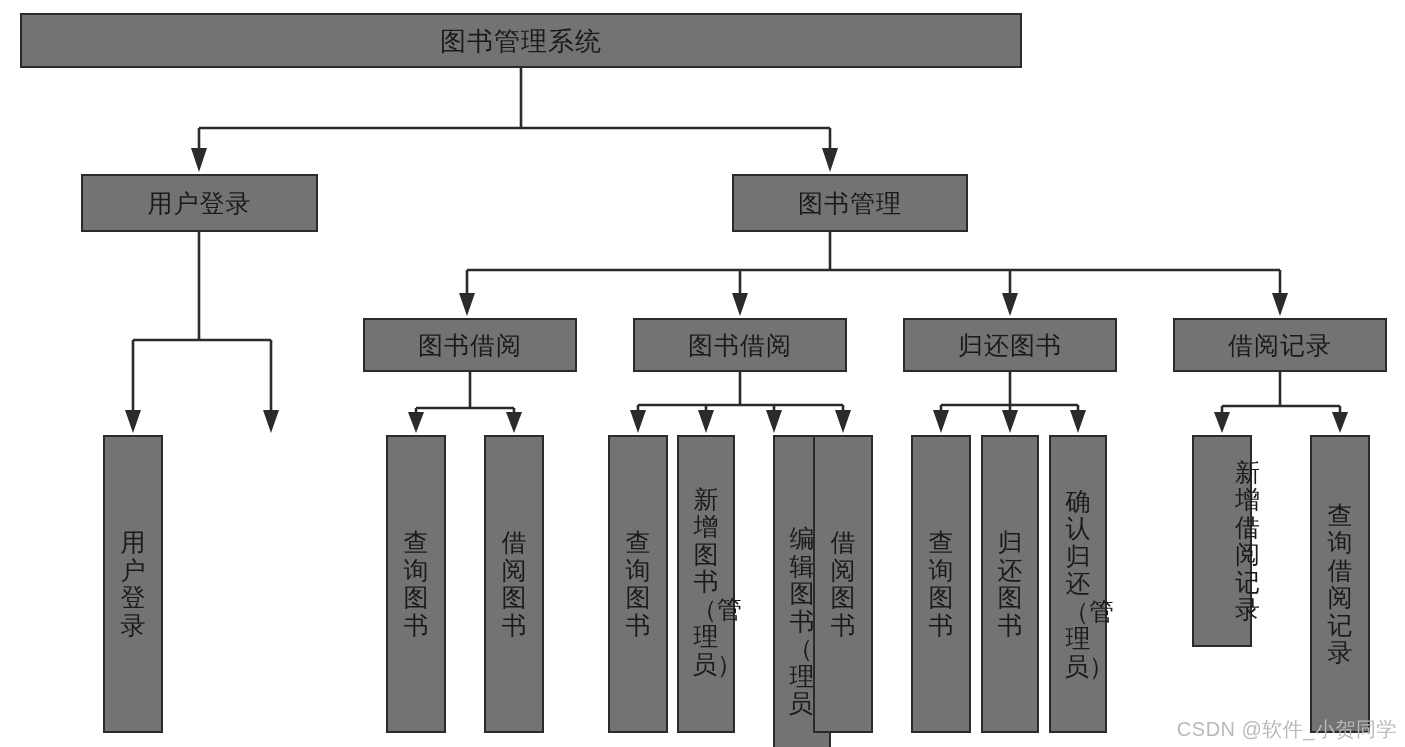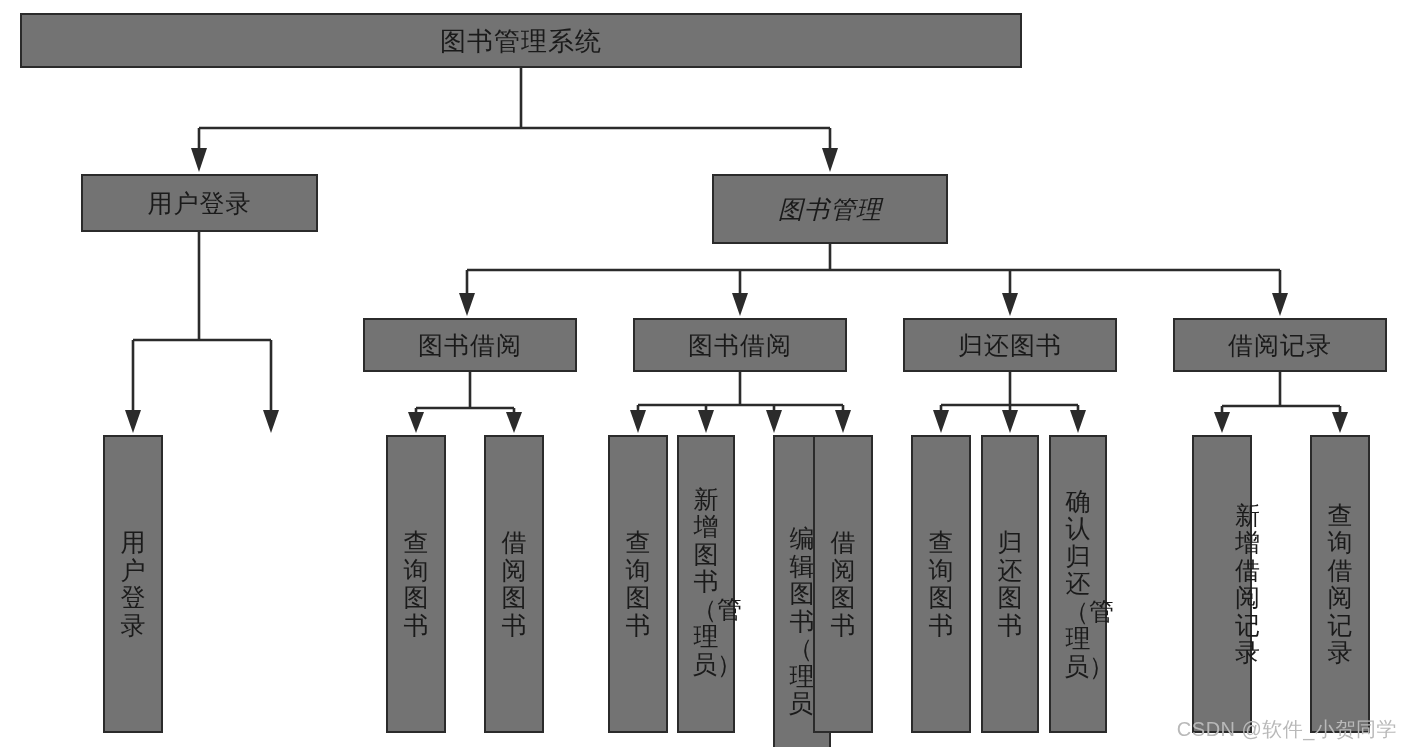--- a/index.html
+++ b/index.html
@@ -163,21 +163,21 @@
   </svg>
 
   <div class="node h root" style="left:20px;top:13px;width:1002px;height:55px;">
     <span>图书管理系统</span>
   </div>
 
   <div class="node h" style="left:81px;top:174px;width:237px;height:58px;">
     <span>用户登录</span>
   </div>
 
-  <div class="node h" style="left:712px;top:174px;width:236px;height:70px;font-style:italic;">
+  <div class="node h" style="left:732px;top:174px;width:236px;height:58px;">
     <span>图书管理</span>
   </div>
 
   <div class="node h" style="left:363px;top:318px;width:214px;height:54px;">
     <span>图书借阅</span>
   </div>
 
   <div class="node h" style="left:633px;top:318px;width:214px;height:54px;">
     <span>图书借阅</span>
   </div>
@@ -224,21 +224,21 @@
   </div>
 
   <div class="node v" style="left:981px;top:435px;width:58px;height:298px;">
     <span class="vtext">归还图书</span>
   </div>
 
   <div class="node v" style="left:1049px;top:435px;width:58px;height:298px;">
     <span class="vtext">确认归还（管理员）</span>
   </div>
 
-  <div class="node v" style="left:1192px;top:435px;width:60px;height:298px;padding-left:41px;">
+  <div class="node v" style="left:1192px;top:435px;width:60px;height:212px;padding-left:41px;">
     <span class="vtext">新增借阅记录</span>
   </div>
 
   <div class="node v" style="left:1310px;top:435px;width:60px;height:298px;">
     <span class="vtext">查询借阅记录</span>
   </div>
 
   <div id="watermark">CSDN @软件_小贺同学</div>
 
 </div>

